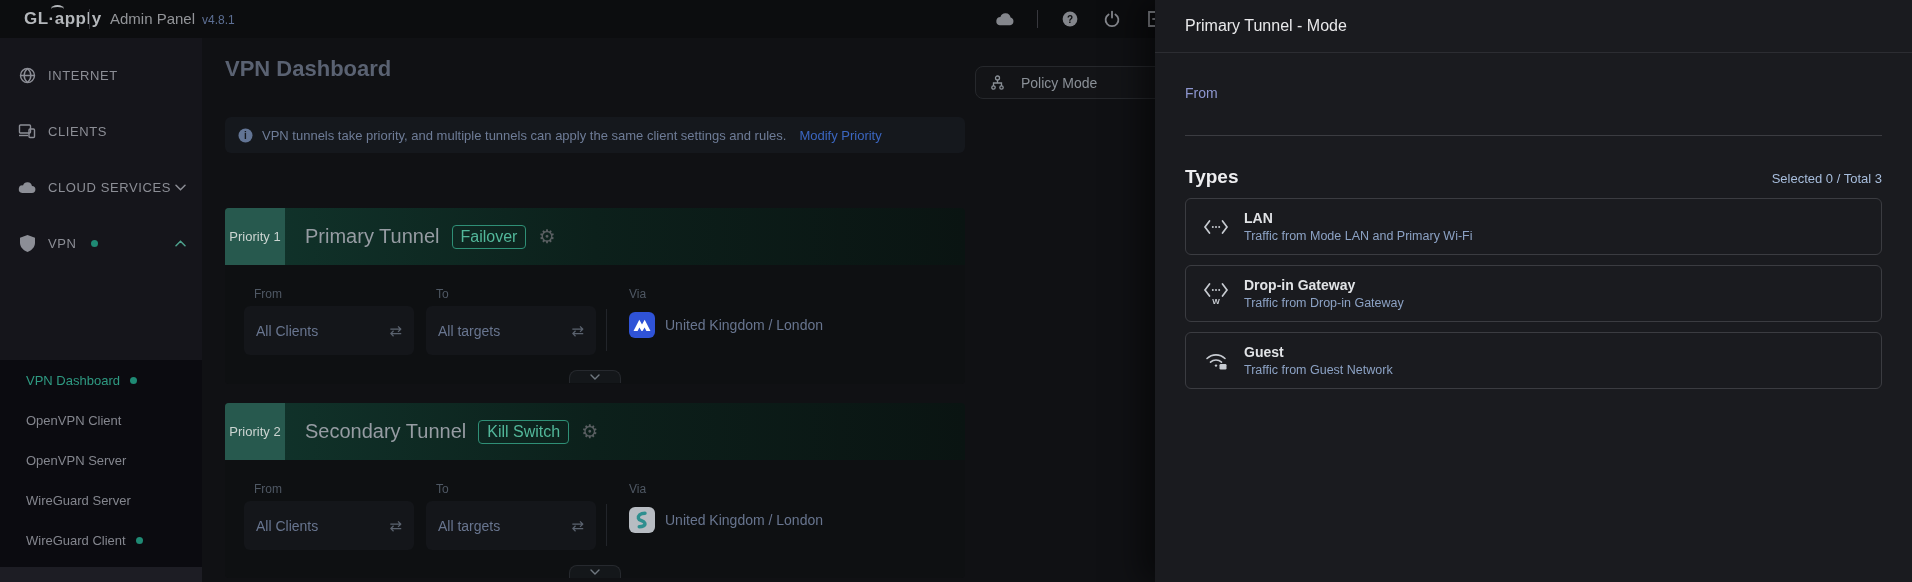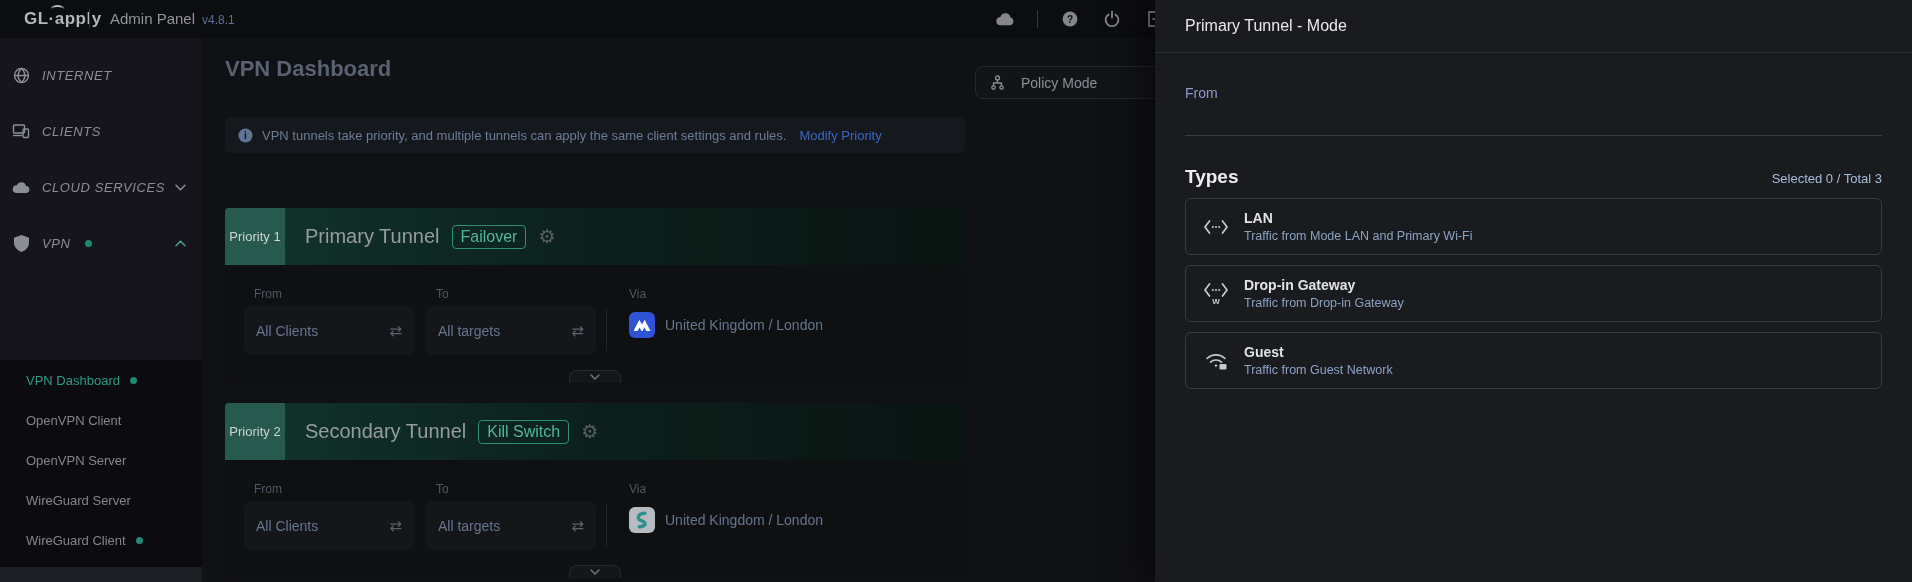--- a/index.html
+++ b/index.html
@@ -16,22 +16,22 @@
   .topbar-divider { position:absolute; left:89px; top:9px; width:1px; height:20px; background:#34343a; }
   .app-title { position:absolute; left:110px; top:10px; font-size:15px; color:#939599; }
   .app-version { position:absolute; left:202px; top:13px; font-size:12px; color:#5d6f94; }
   .topbar-icons { position:absolute; left:995px; top:0; height:38px; display:flex;
     align-items:center; gap:22px; color:#84868c; }
   .tb-vdiv { width:1px; height:18px; background:#38383e; }
   .tb-icon { width:20px; height:20px; display:flex; align-items:center; justify-content:center; }
 
   
   .sidebar { position:absolute; left:0; top:38px; width:202px; bottom:0; background:#15151b; }
-  .side-item { height:56px; display:flex; align-items:center; padding-left:12px;
-    color:#8c8e96; cursor:pointer;font-style:italic; }
+  .side-item { height:56px; display:flex; align-items:center; padding-left:18px;
+    color:#8c8e96; cursor:pointer; }
   .sidebar-list { padding-top:9px; }
   .side-ico { width:18px; height:18px; display:flex; align-items:center; justify-content:center; }
   .side-label { margin-left:12px; font-size:13px; letter-spacing:.6px; }
   .side-chevron { margin-left:auto; margin-right:16px; display:flex; }
   .teal-dot { width:7px; height:7px; border-radius:50%; background:#1f8a74; margin-left:14px; }
   .submenu { position:absolute; left:0; top:322px; width:202px; bottom:0; background:#0b0b10; }
   .sub-item { height:40px; display:flex; align-items:center; padding-left:26px;
     font-size:13px; color:#84868e; cursor:pointer; }
   .sub-item.active { color:#2f9a82; }
   .sub-dot { width:7px; height:7px; border-radius:50%; background:#1f8a74; margin-left:10px; }

